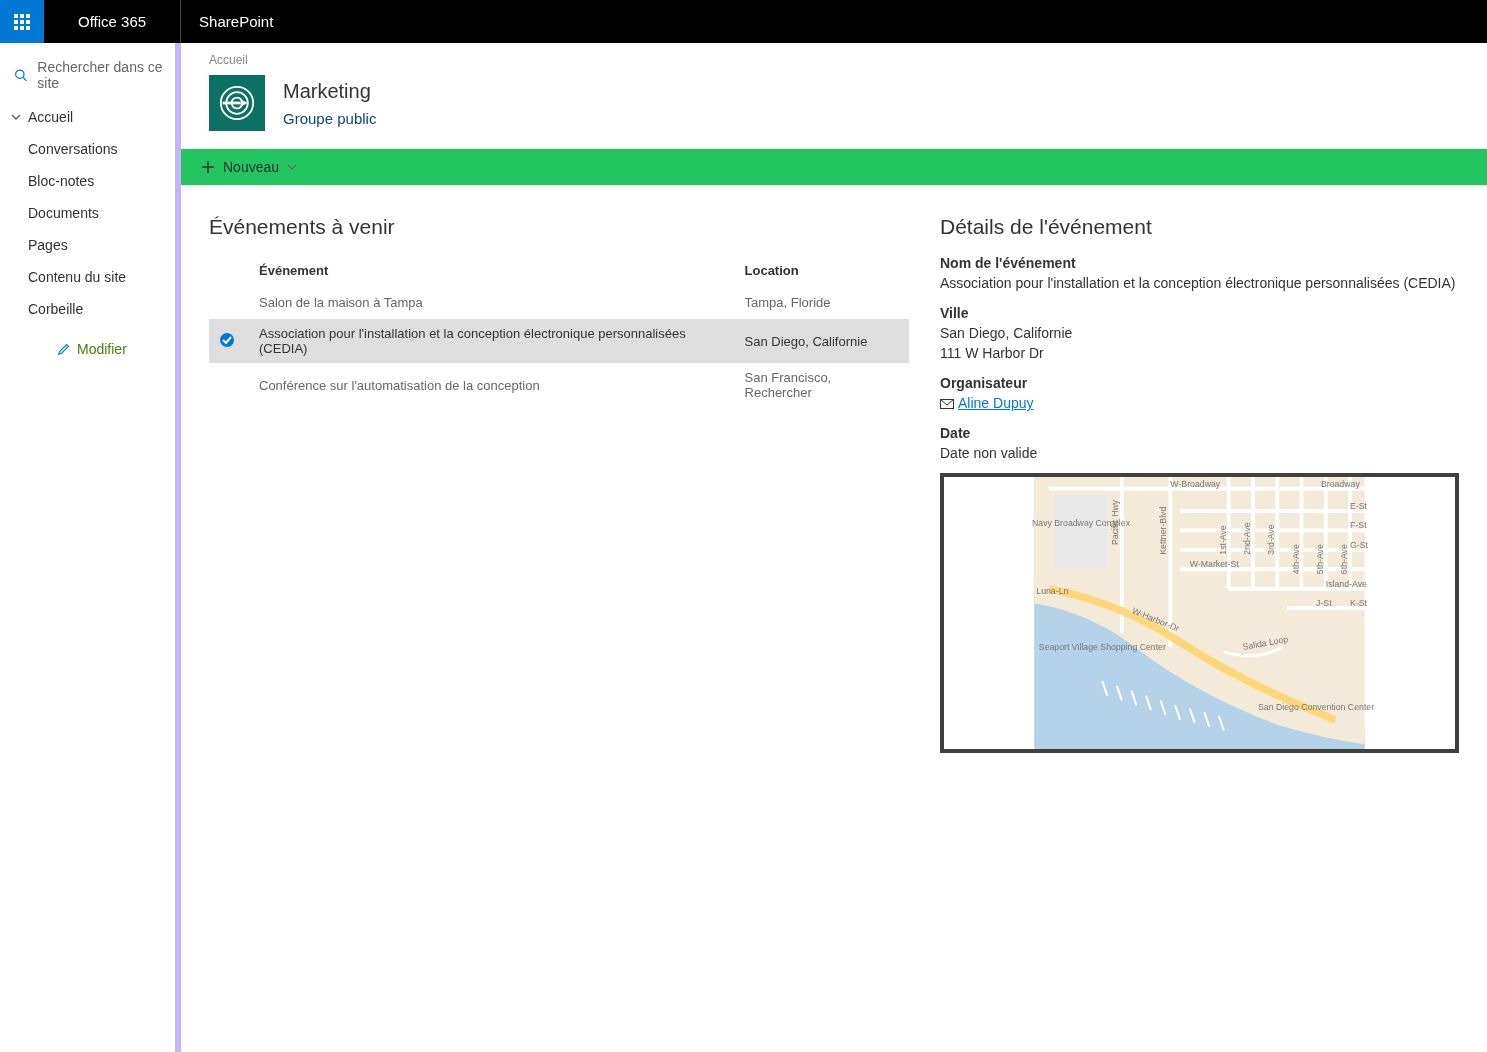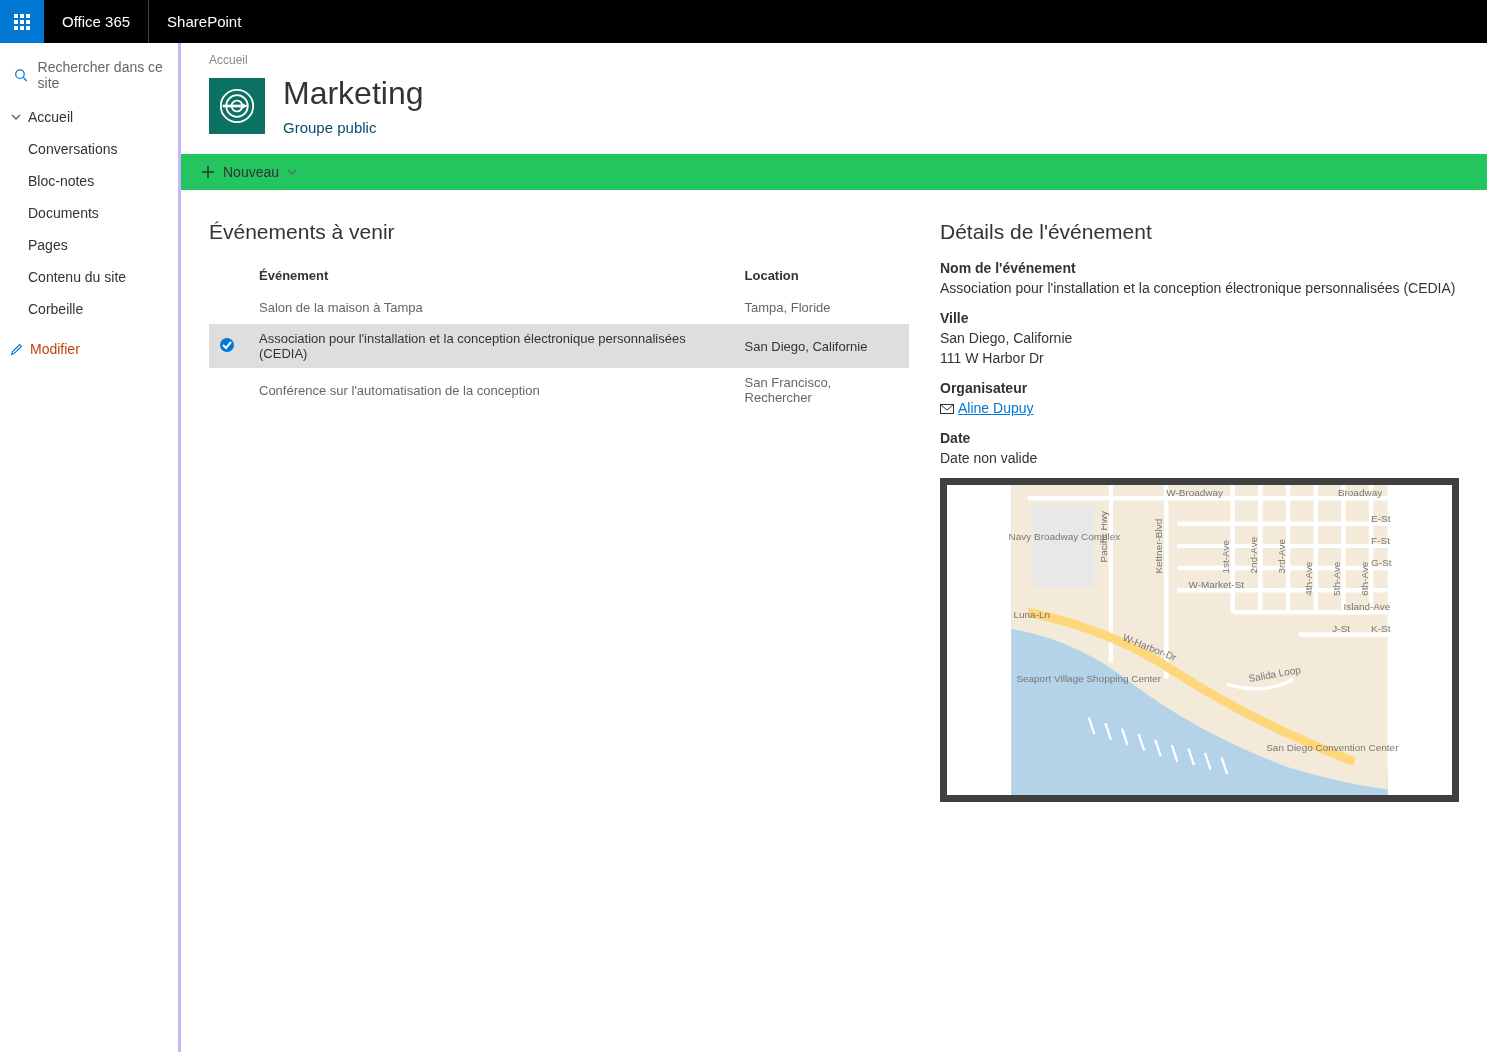--- a/index.html
+++ b/index.html
@@ -2,45 +2,45 @@
 <html><head>
 <meta charset="utf-8">
 <style>
 * { margin: 0; padding: 0; box-sizing: border-box; font-family: "Segoe UI", -apple-system, sans-serif; }
 body { background: #fff; color: #333; font-size: 14px; }
 
 
 .topbar { height: 43px; background: #000; display: flex; align-items: stretch; color: #fff; }
 .waffle { width: 44px; background: #0078d4; display: flex; align-items: center; justify-content: center; cursor: pointer; }
 .waffle svg { width: 16px; height: 16px; fill: #fff; }
-.brand1 { display: flex; align-items: center; padding: 0 18px; border-right: 1px solid #444; font-size: 15px; }
+.brand1 { display: flex; align-items: center; padding: 0 34px; border-right: 1px solid #444; font-size: 15px; }
 .brand2 { display: flex; align-items: center; padding: 16px 18px; font-size: 15px; }
 
 
 .shell { display: flex; height: calc(100vh - 43px); }
-.leftnav { width: 181px; border-right: 3px solid #c4b5fd; padding-top: 10px; background: #fff; }
+.leftnav { width: 181px; border-right: 6px solid #c4b5fd; padding-top: 10px; background: #fff; }
 .main { flex: 1; overflow: auto; }
 
 
 .searchbox { display: flex; align-items: center; padding: 6px 12px 10px 14px; color: #666; }
 .searchbox svg { width: 16px; height: 16px; margin-right: 10px; stroke: #0078d4; }
 
 
 .navitem { display: flex; align-items: center; padding: 8px 10px 8px 28px; color: #333; cursor: pointer; font-size: 14px; }
 .navitem.top { padding-left: 10px; }
 .navitem.top svg { width: 12px; height: 12px; margin-right: 6px; stroke: #666; }
-.navitem.edit { margin-top: 8px; padding-left: 10px; color: #c2410c; }
+.navitem.edit { margin-top: 8px; padding-left: 10px; color: #4d7c0f; margin-left: 47px; }
 .navitem.edit svg { width: 14px; height: 14px; margin-right: 6px; stroke: #0078d4; }
 
 
 .crumb { padding: 10px 0 0 28px; color: #888; font-size: 12px; }
 .sitehead { display: flex; align-items: center; padding: 8px 28px 18px 28px; }
 .sitelogo { width: 56px; height: 56px; background: #0b7163; display: flex; align-items: center; justify-content: center; margin-right: 18px; }
 .sitelogo svg { width: 36px; height: 36px; }
-.sitetitle { font-size: 32px; font-weight: 300; color: #333; }
+.sitetitle { font-size: 20px; font-weight: 300; color: #333; }
 .sitesub { font-size: 15px; color: #0c4a6e; margin-top: 7px; }
 
 
 .cmdbar { height: 36px; background: #22c55e; display: flex; align-items: center; padding: 0 20px; }
 .cmdbtn { display: flex; align-items: center; cursor: pointer; color: #333; font-size: 14px; }
 .cmdbtn svg.plus { width: 14px; height: 14px; margin-right: 8px; stroke: #333; }
 .cmdbtn svg.chev { width: 10px; height: 10px; margin-left: 8px; stroke: #666; }
 
 
 .content { display: flex; padding: 30px 28px; gap: 31px; }
@@ -59,21 +59,21 @@
 .selmark { width: 16px; height: 16px; display: inline-flex; }
 
 
 .detaillabel { font-weight: 600; font-size: 14px; color: #333; margin-top: 14px; }
 .detailval { font-size: 14px; color: #333; margin-top: 4px; }
 .detailval a { color: #0078d4; text-decoration: underline; }
 .detailval svg { width: 14px; height: 10px; vertical-align: middle; margin-right: 4px; }
 .rightcol .detaillabel:first-of-type { margin-top: 12px; }
 
 
-.mapbox { width: 100%; height: 324px; margin-top: 12px; position: relative; overflow: hidden; border: 7px solid #404040; }
+.mapbox { width: 100%; height: 280px; margin-top: 12px; position: relative; overflow: hidden; border: 4px solid #404040; }
 .mapbox svg { width: 100%; height: 100%; display: block; }
 .roadlabel { font-size: 9px; fill: #777; font-family: sans-serif; }
 </style>
 </head>
 <body>
 
 <div class="topbar">
   <div class="waffle">
     <svg viewBox="0 0 16 16">
         <rect x="0" y="0" width="4" height="4"></rect>

